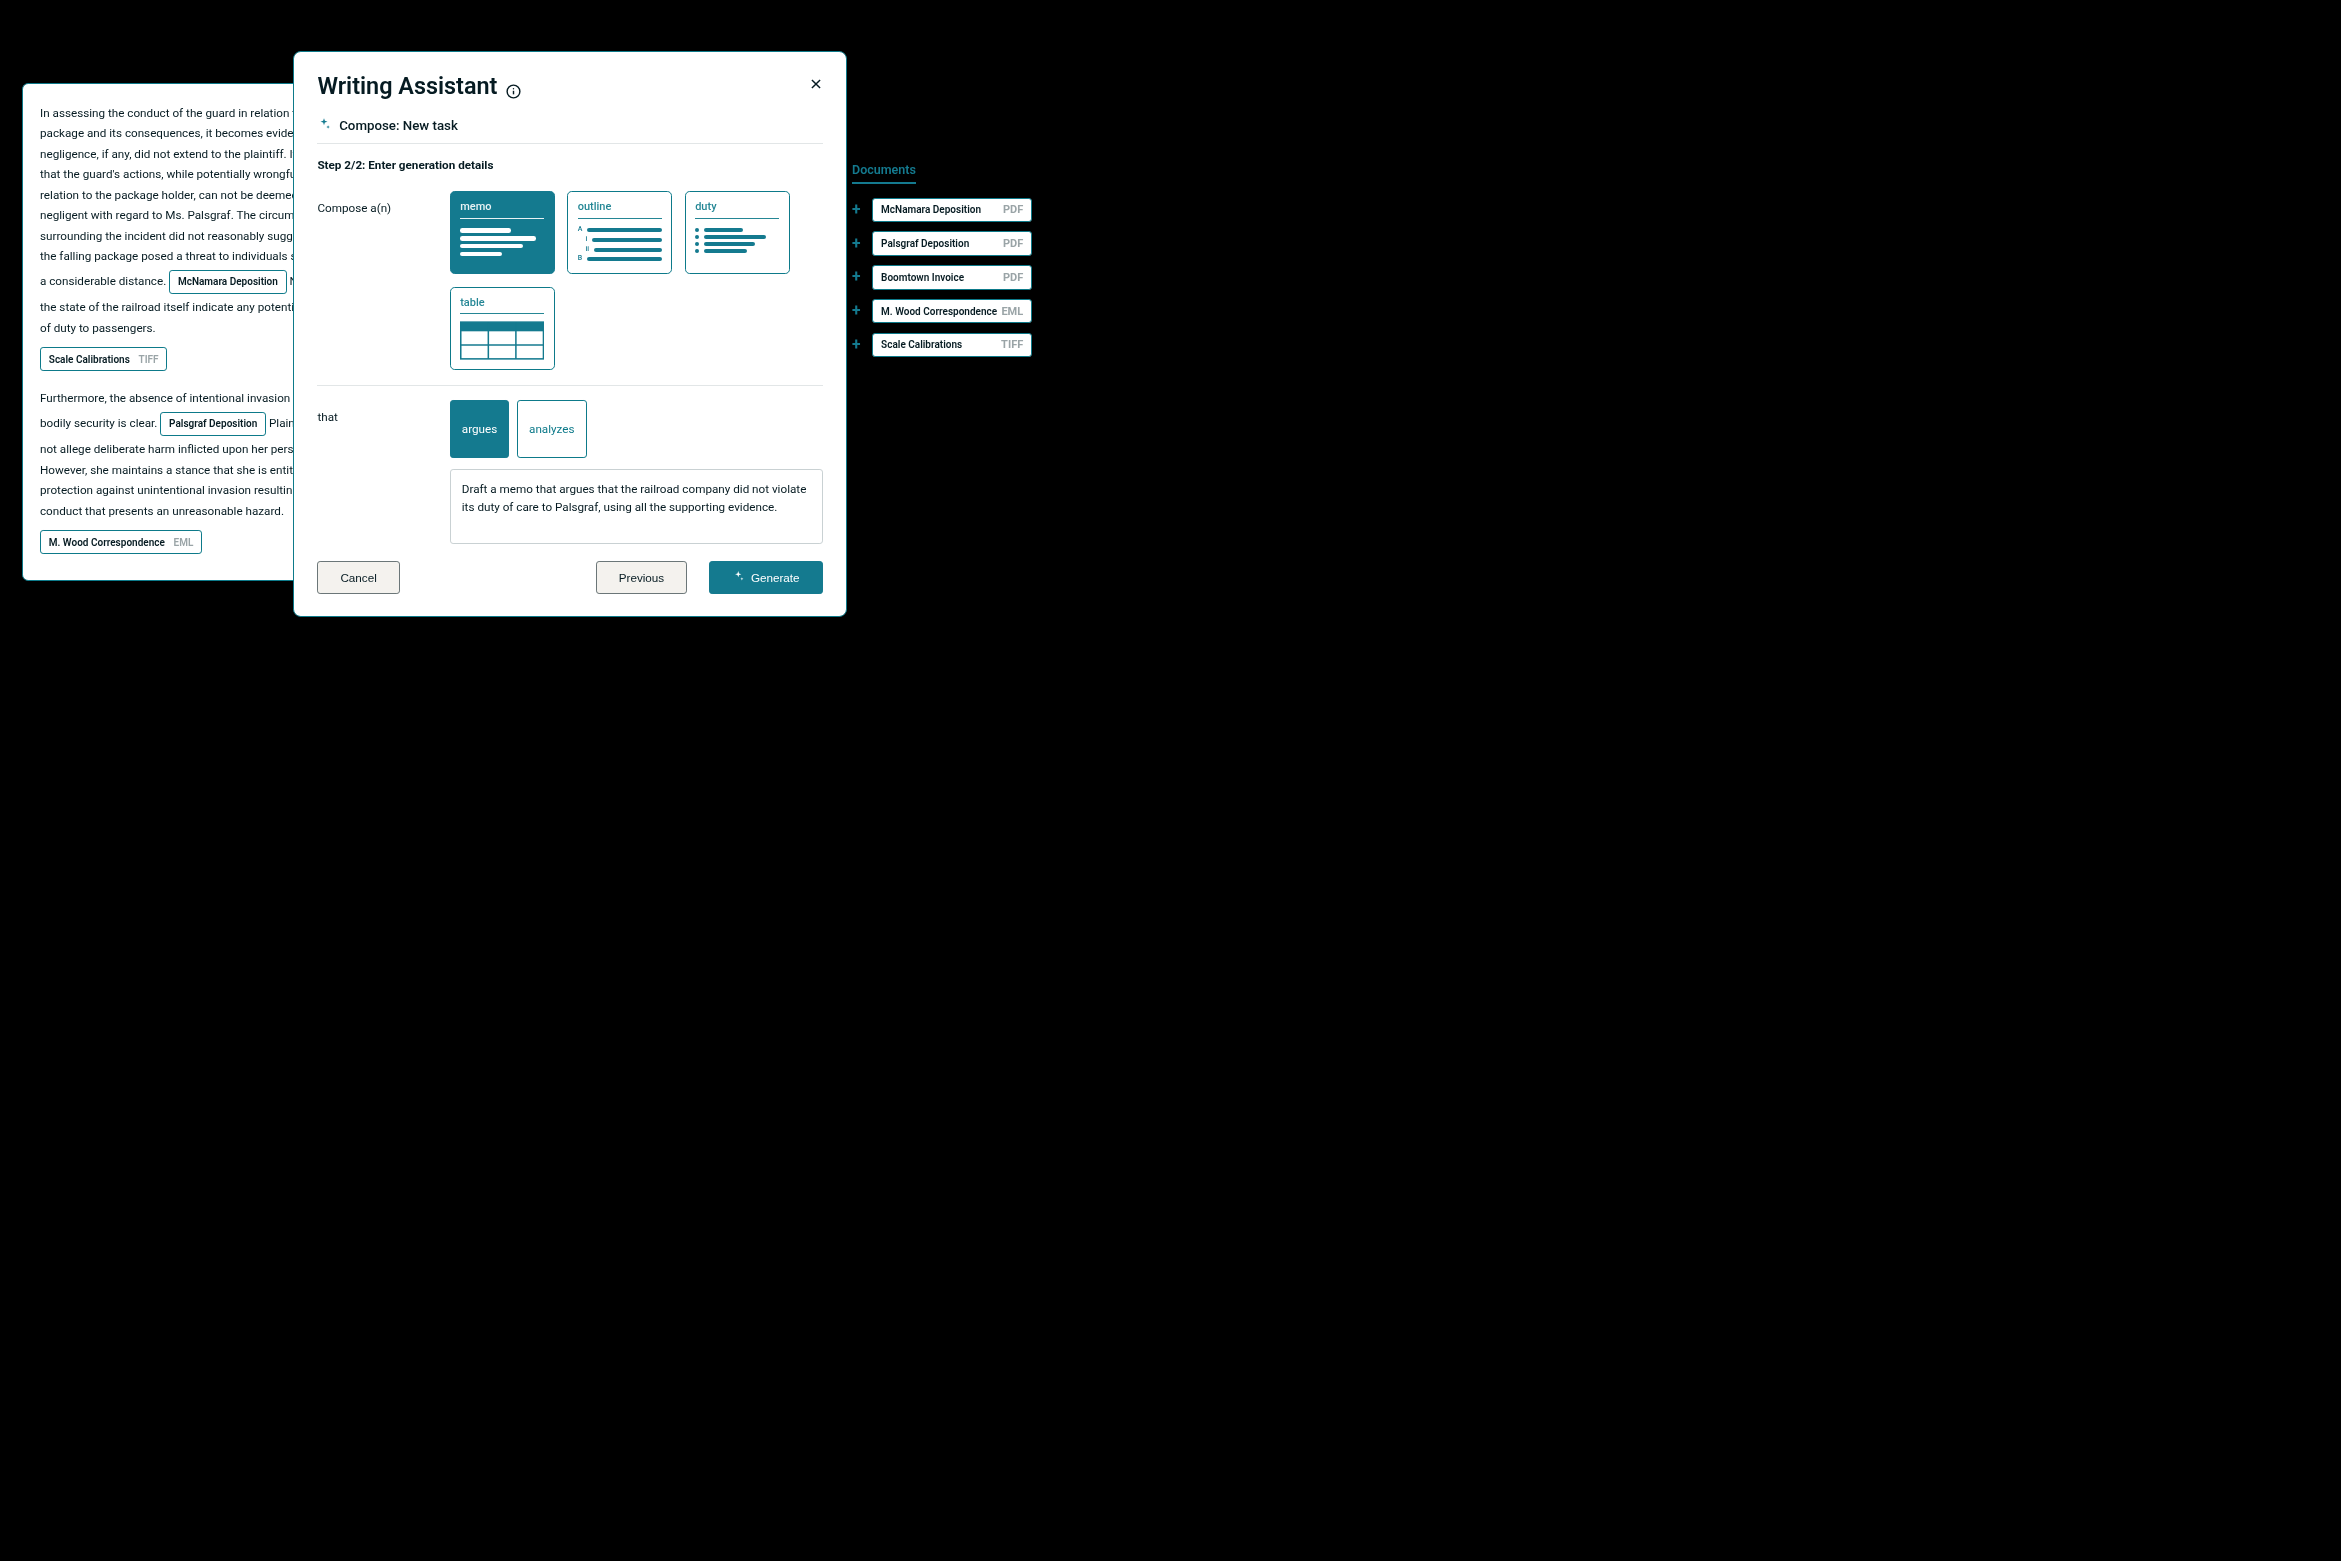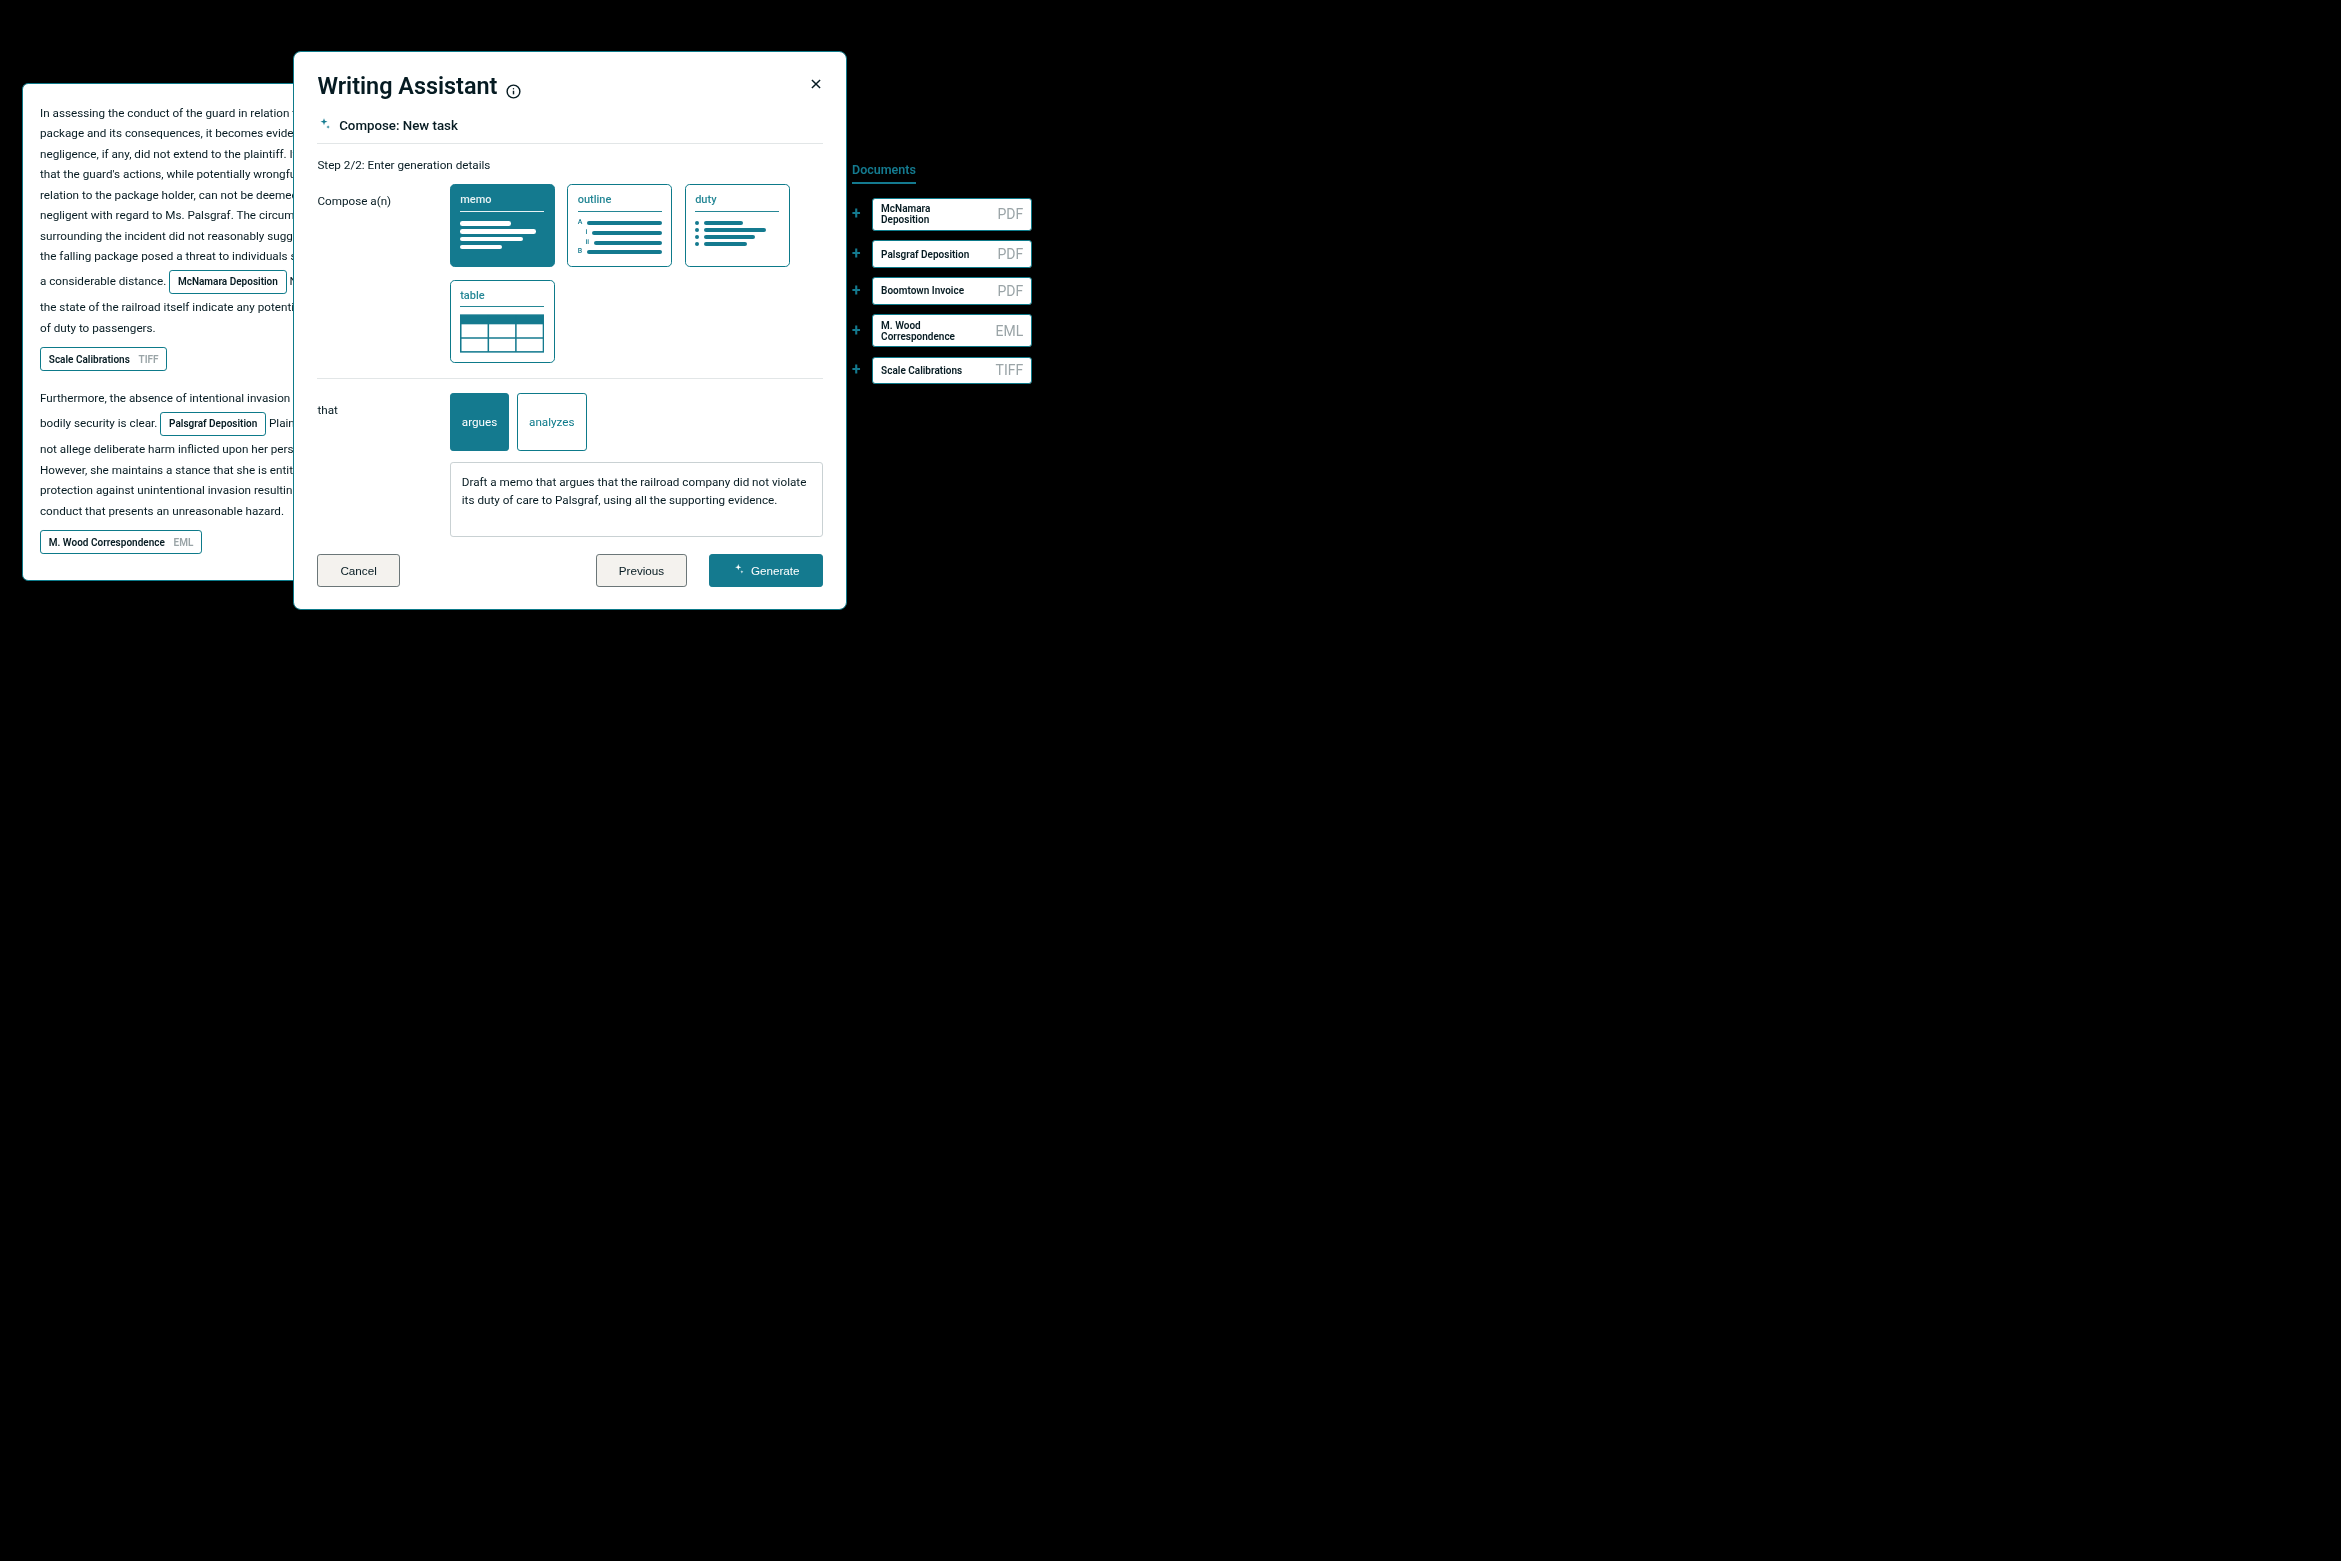--- a/index.html
+++ b/index.html
@@ -76,21 +76,21 @@
     display: flex;
     align-items: center;
     gap: 7.8px;
     color: #061b22;
     font-size: 13.3px;
     font-weight: 500;
     margin-bottom: 9.4px;
   }
   .sparkle { color: #0d7a8a; }
   hr.thin { border: none; border-top: 0.8px solid #e2e6e7; margin: 7.8px 0 14px 0; }
-  .step-label { font-size: 11.7px; font-weight: 400; margin-bottom: 12px; }
+  .step-label { font-size: 11.7px; font-weight: 700; margin-bottom: 19px; }
   .form-row { display: flex; gap: 23.4px; margin-bottom: 15.6px; }
   .form-label { width: 109px; font-size: 11.7px; padding-top: 9.4px; }
   .cards { display: flex; flex-wrap: wrap; gap: 12.5px; flex: 1; }
   .type-card {
     width: 105px;
     height: 83px;
     border: 0.8px solid #0d7a8a;
     border-radius: 4.7px;
     padding: 7.8px 9.4px;
     cursor: pointer;
@@ -191,21 +191,21 @@
     border-radius: 3.1px;
     padding: 4.7px 7.8px;
     font-size: 10px;
     font-weight: 600;
     color: #061b22;
     display: flex;
     justify-content: space-between;
     align-items: center;
     cursor: pointer;
   }
-  .doc-pill .ext { color: #9aa4a7; font-weight: 400; font-size: 14px; padding-left: 21px; }
+  .doc-pill .ext { color: #9aa4a7; font-weight: 700; font-size: 11px; }
 
   svg.icon-info { width: 17px; height: 17px; }
 </style>
 </head>
 <body>
 
 <div class="doc-card">
   <div class="doc-para">
     <span>In assessing the conduct of the guard in relation to the package and its consequences, it becomes evident that negligence, if any, did not extend to the plaintiff. It is clear that the guard's actions, while potentially wrongful in relation to the package holder, can not be deemed negligent with regard to Ms. Palsgraf. The circumstances surrounding the incident did not reasonably suggest that the falling package posed a threat to individuals situated at a considerable distance.</span>
     <span class="chip">

